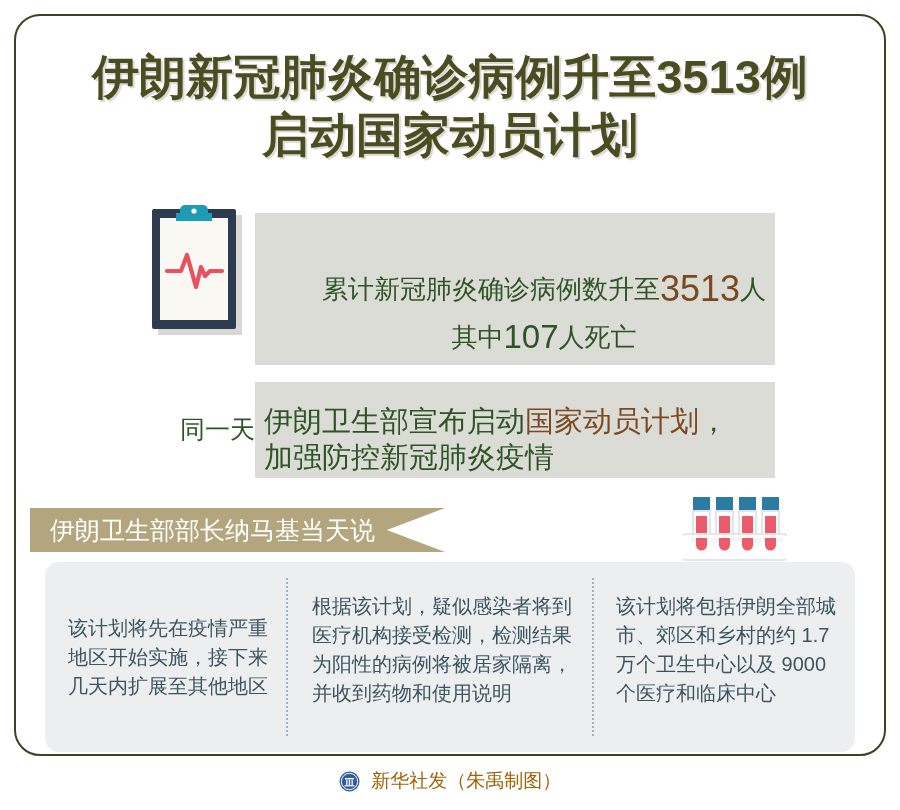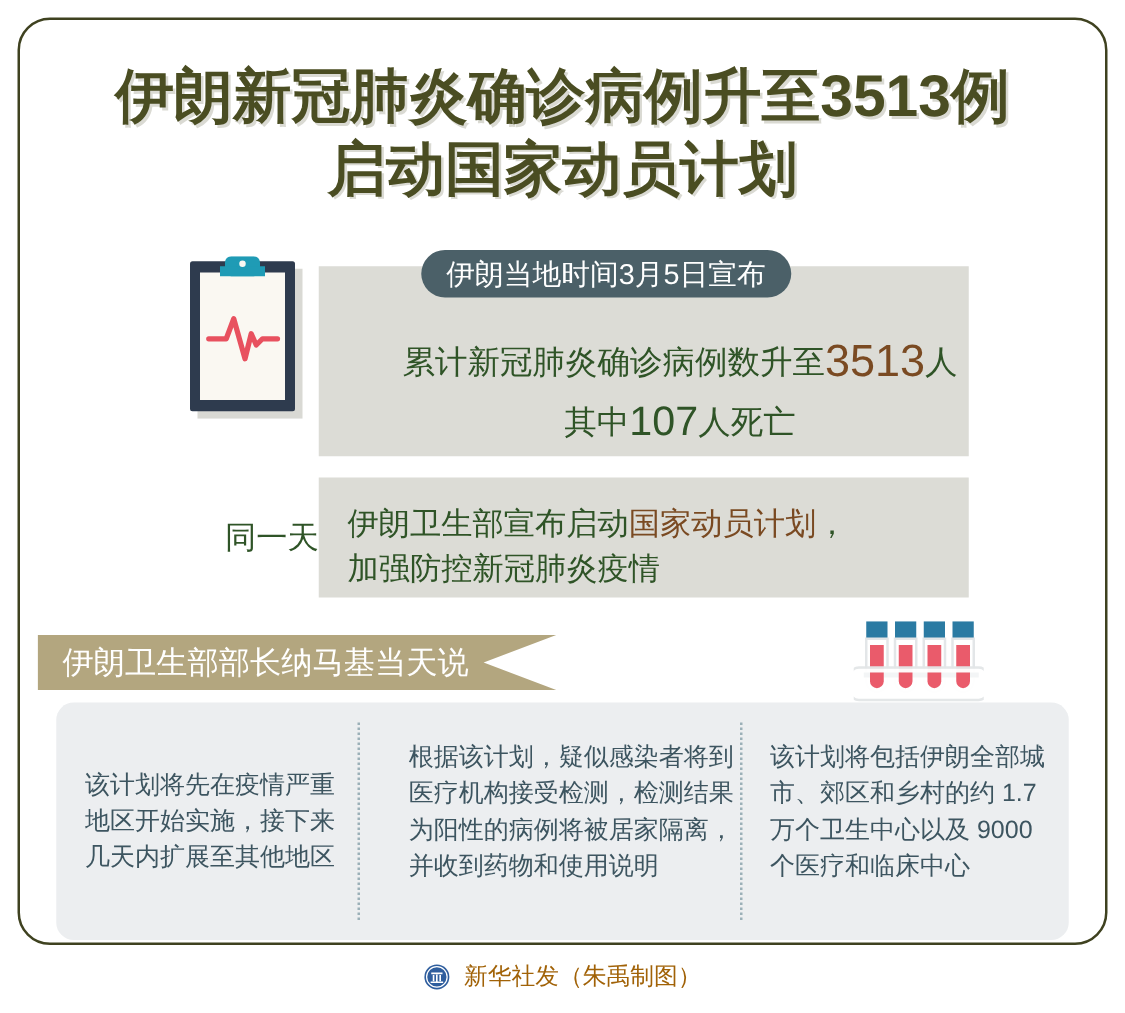--- a/index.html
+++ b/index.html
@@ -100,23 +100,23 @@
     margin-left: 22px;
   }
   #box2 {
     position: absolute;
     left: 255px; top: 382px;
     width: 520px; height: 96px;
     background: #dcdcd6;
   }
   .b2line {
     position: absolute;
-    left: 278px;
-    color: #2f5427;
-    font-size: 25px;
+    left: 264px;
+    color: #2f5427;
+    font-size: 29px;
     white-space: nowrap;
   }
   #b2l1 { top: 402px; }
   #b2l2 { top: 438px; }
   .hl { color: #7a4a22; }
 
   
   #banner {
     position: absolute;
     left: 30px; top: 508px;
@@ -151,21 +151,21 @@
     border-radius: 14px;
   }
   .col {
     position: absolute;
     top: 592px;
     color: #3d5560;
     font-size: 20px;
     line-height: 29px;
   }
   #col1 { left: 68px;  width: 200px; margin-top: 22px; }
-  #col2 { left: 312px; width: 265px; margin-left: 15px; }
+  #col2 { left: 312px; width: 265px; }
   #col3 { left: 616px; width: 232px; }
   .divider {
     position: absolute;
     top: 578px;
     width: 0px; height: 158px;
     border-left: 2px dotted #9bb0b8;
   }
   #div1 { left: 286px; }
   #div2 { left: 592px; }
 
@@ -203,21 +203,20 @@
       <rect x="8" y="13" width="68" height="102" fill="#faf8f2"></rect>
       <rect x="28" y="0" width="28" height="16" rx="5" fill="#1f9bb5"></rect>
       <path d="M24 8 h36 v8 h-36 z" fill="#1f9bb5"></path>
       <circle cx="42" cy="6" r="5" fill="#1f9bb5"></circle>
       <circle cx="42" cy="6" r="2.6" fill="#faf8f2"></circle>
       <path d="M15 66 L29 66 L35 50 L44 82 L49 62 L53 71 L58 66 L70 66" fill="none" stroke="#e8515f" stroke-width="4.2" stroke-linecap="round" stroke-linejoin="round"></path>
     </svg>
   </div>
 
   <div id="box1"></div>
-  <div id="pill">伊朗当地时间3月5日宣布</div>
   <div id="b1l1" class="b1line"><span>累计新冠肺炎确诊病例数升至</span><span class="bignum">3513</span><span>人</span></div>
   <div id="b1l2" class="b1line"><span>其中</span><span class="bignum-dark">107</span><span>人死亡</span></div>
 
   <div id="sameday">同一天</div>
   <div id="box2"></div>
   <div id="b2l1" class="b2line"><span>伊朗卫生部宣布启动</span><span class="hl">国家动员计划</span><span>，</span></div>
   <div id="b2l2" class="b2line">加强防控新冠肺炎疫情</div>
 
   <div id="banner"></div>
   <div id="banner-label">伊朗卫生部部长纳马基当天说</div>

